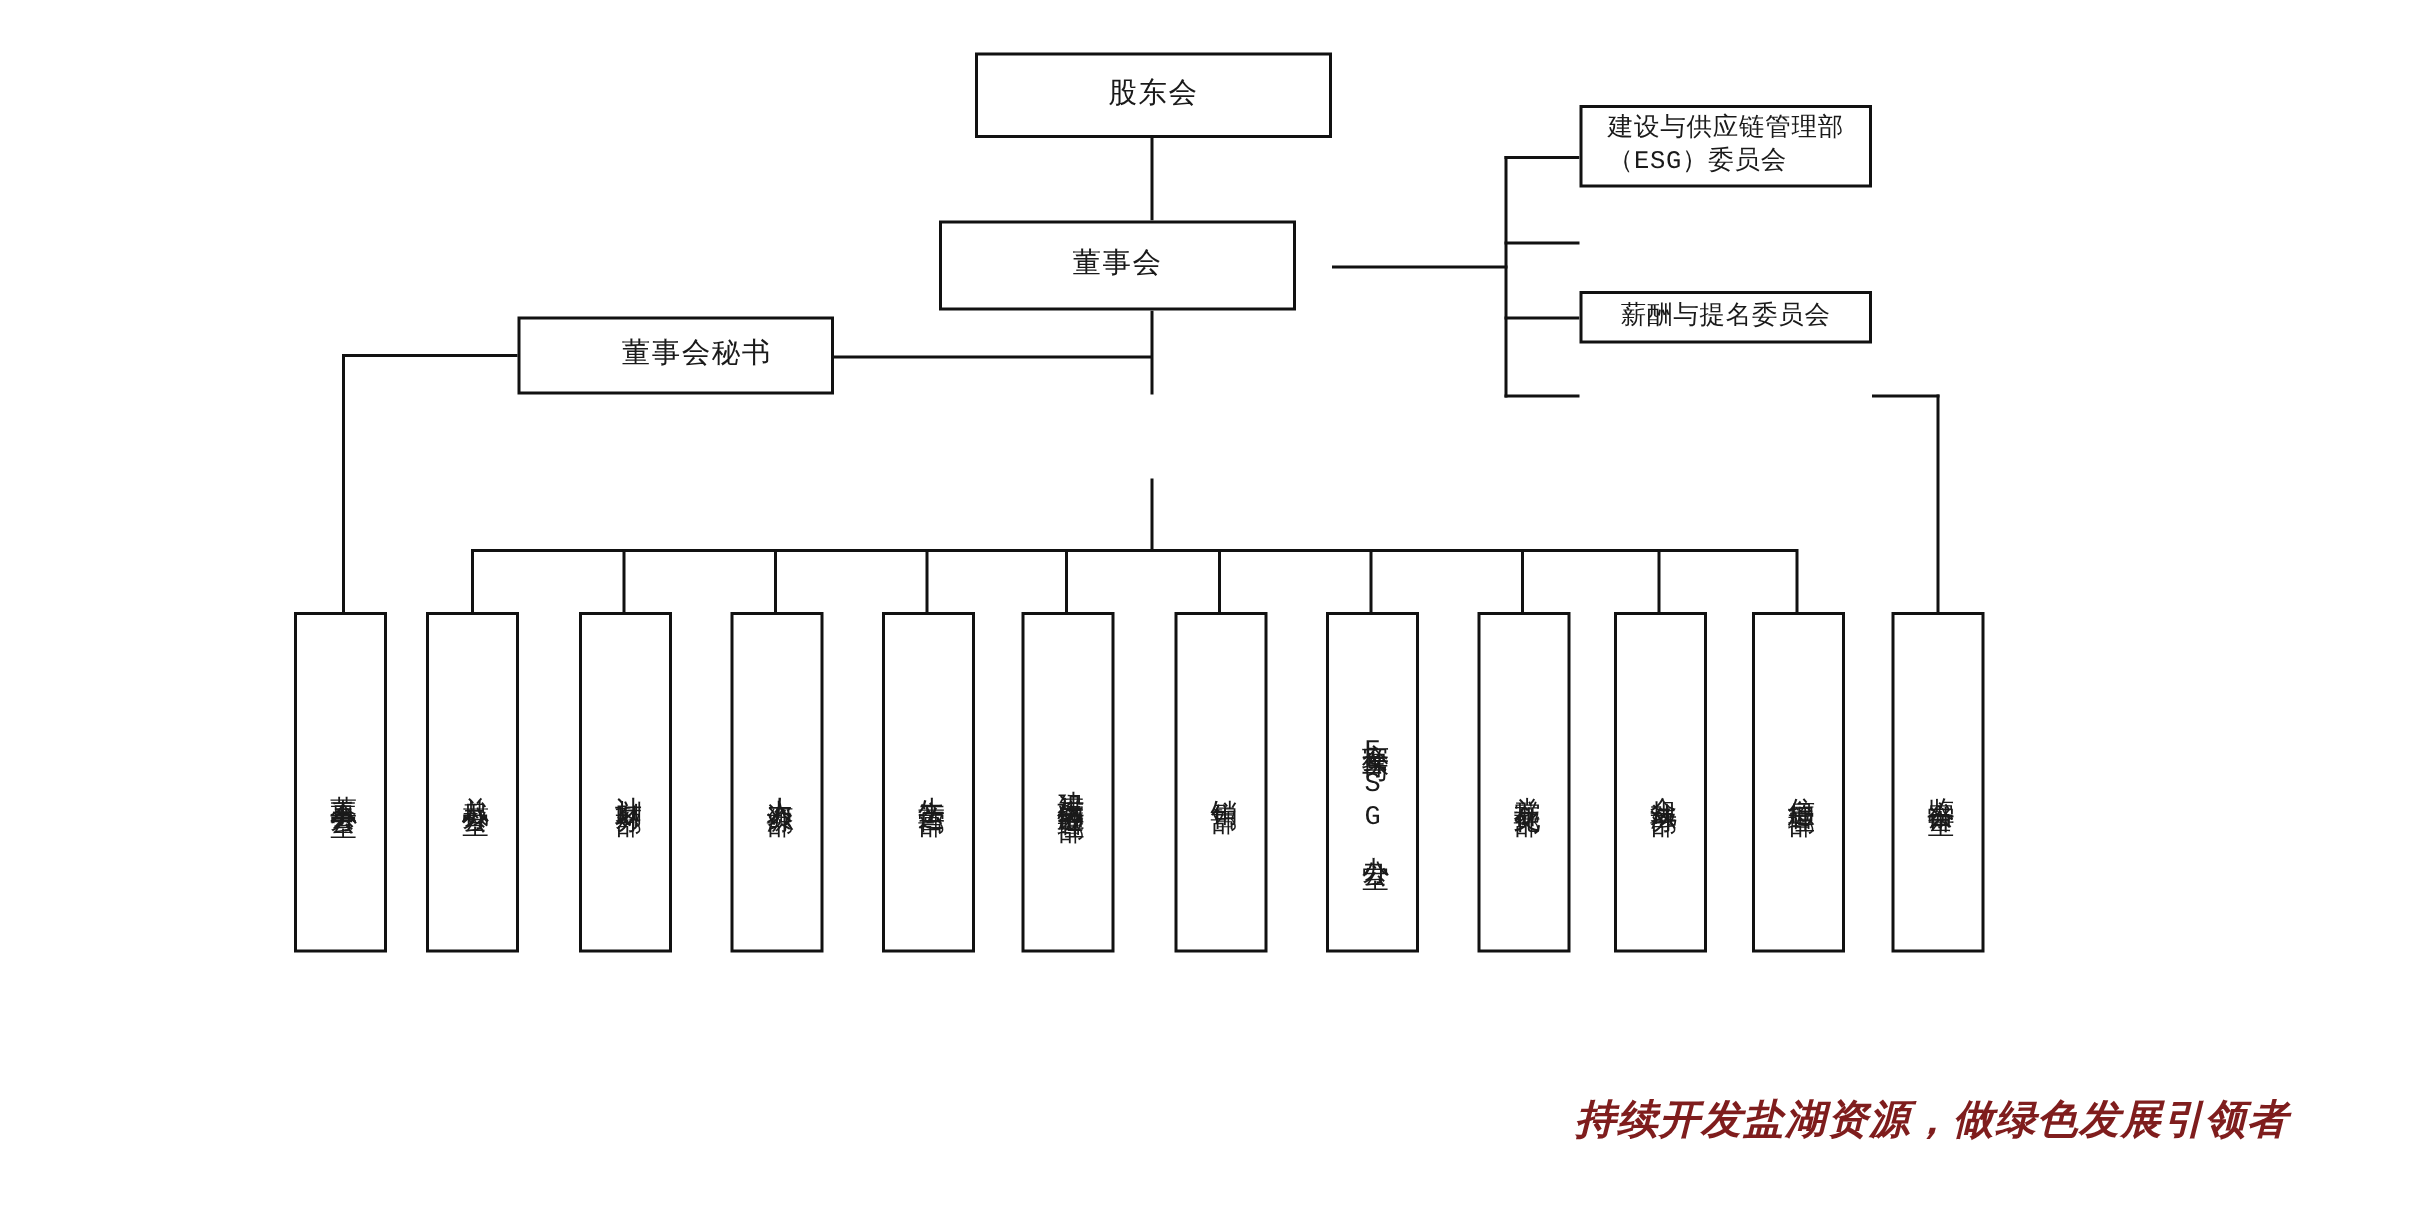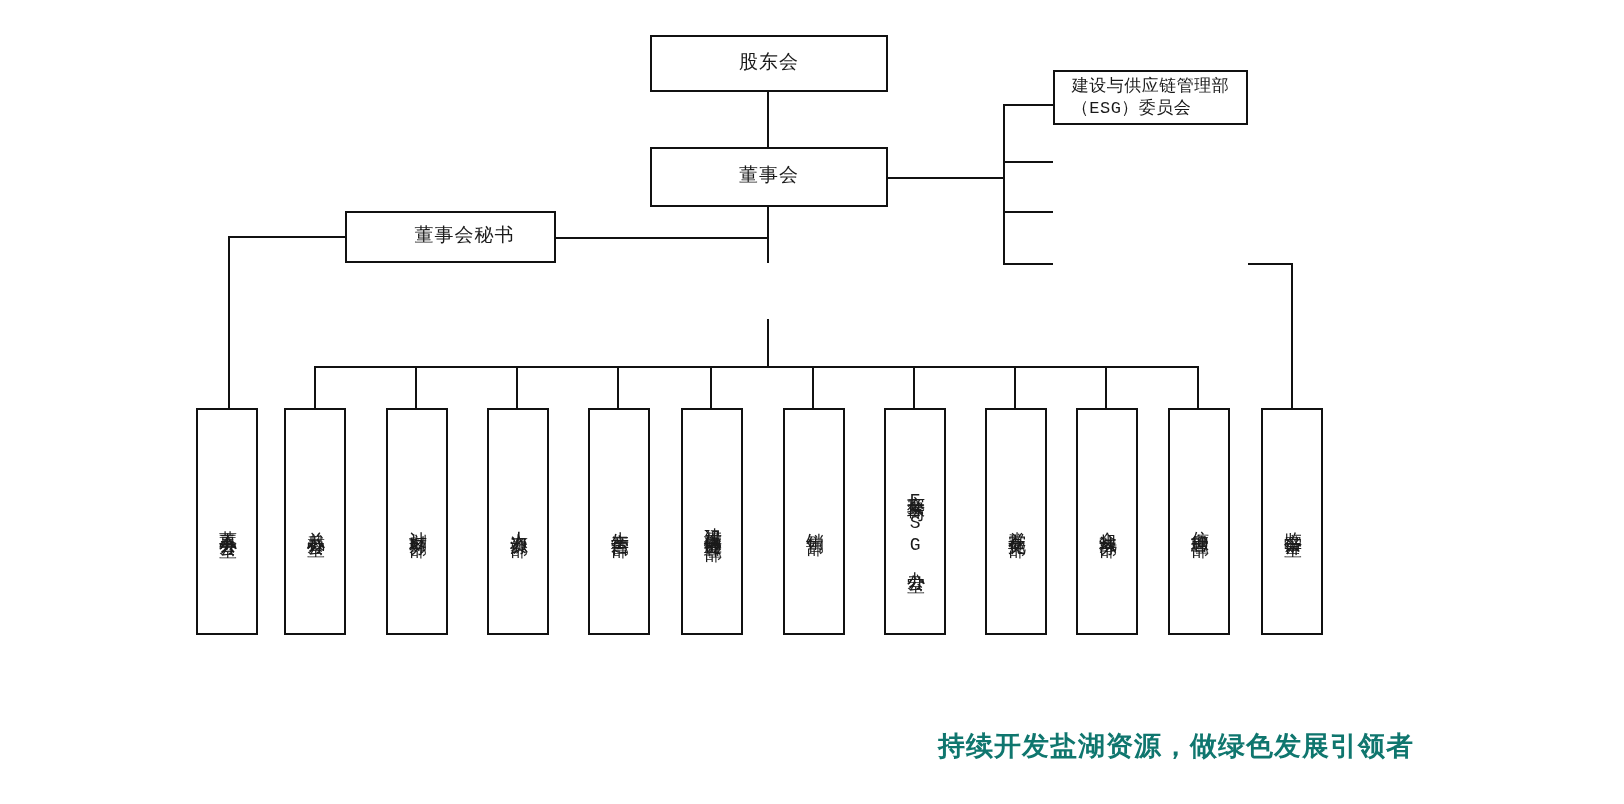--- a/index.html
+++ b/index.html
@@ -97,35 +97,38 @@
   <div class="ln v thin" style="left: 812px; top: 366px; height: 42px; background: rgb(17, 17, 17);"></div>
   <div class="ln v thin" style="left: 913px; top: 366px; height: 42px; background: rgb(17, 17, 17);"></div>
   <div class="ln v thin" style="left: 1014px; top: 366px; height: 42px; background: rgb(17, 17, 17);"></div>
   <div class="ln v thin" style="left: 1105px; top: 366px; height: 42px; background: rgb(17, 17, 17);"></div>
   <div class="ln v thin" style="left: 1197px; top: 366px; height: 42px; background: rgb(17, 17, 17);"></div>
 
   <div class="node top-node" style="left: 650px; top: 35px; width: 238px; height: 57px; border-color: rgb(17, 17, 17);">
     <span class="lbl">股东会</span>
   </div>
 
-  <div class="node top-node" style="left: 650px; top: 147px; width: 238px; height: 60px; border-color: rgb(17, 17, 17);">
+  <div class="node top-node" style="left: 626px; top: 147px; width: 238px; height: 60px; border-color: rgb(17, 17, 17);">
     <span class="lbl">董事会</span>
   </div>
 
   <div class="node top-node" style="left: 345px; top: 211px; width: 211px; height: 52px; border-color: rgb(17, 17, 17); padding-left: 28px;">
     <span class="lbl">董事会秘书</span>
   </div>
 
 
   <div class="node cmt" style="left: 1053px; top: 70px; width: 195px; height: 55px; border-color: rgb(17, 17, 17);">
     <span class="lbl" style="white-space: pre-line;">建设与供应链管理部
 （ESG）委员会</span>
   </div>
 
 
+  <div class="node cmt" style="left: 1053px; top: 194px; width: 195px; height: 35px; border-color: rgb(17, 17, 17);">
+    <span class="lbl">薪酬与提名委员会</span>
+  </div>
 
 
   <div class="node dept" style="left: 196px; top: 408px; width: 62px; height: 227px; border-color: rgb(17, 17, 17);">
     <span class="vtxt" style="font-size: 18px;">董事会办公室</span>
   </div>
 
   <div class="node dept" style="left: 284px; top: 408px; width: 62px; height: 227px; border-color: rgb(17, 17, 17);">
     <span class="vtxt" style="font-size: 18px;">总裁办公室</span>
   </div>
 
@@ -162,15 +165,15 @@
   </div>
 
   <div class="node dept" style="left: 1168px; top: 408px; width: 62px; height: 227px; border-color: rgb(17, 17, 17);">
     <span class="vtxt" style="font-size: 18px;">信息管理部</span>
   </div>
 
   <div class="node dept" style="left: 1261px; top: 408px; width: 62px; height: 227px; border-color: rgb(17, 17, 17);">
     <span class="vtxt" style="font-size: 18px;">监察审计室</span>
   </div>
 
-  <div id="slogan" style="left: 938px; top: 728px; color: #0f766e;">持续开发盐湖资源，做绿色发展引领者</div>
+  <div id="slogan" style="left: 1050px; top: 728px; color: #7f1d1d; font-style: italic;">持续开发盐湖资源，做绿色发展引领者</div>
 
 </div>
 
 </body></html>

